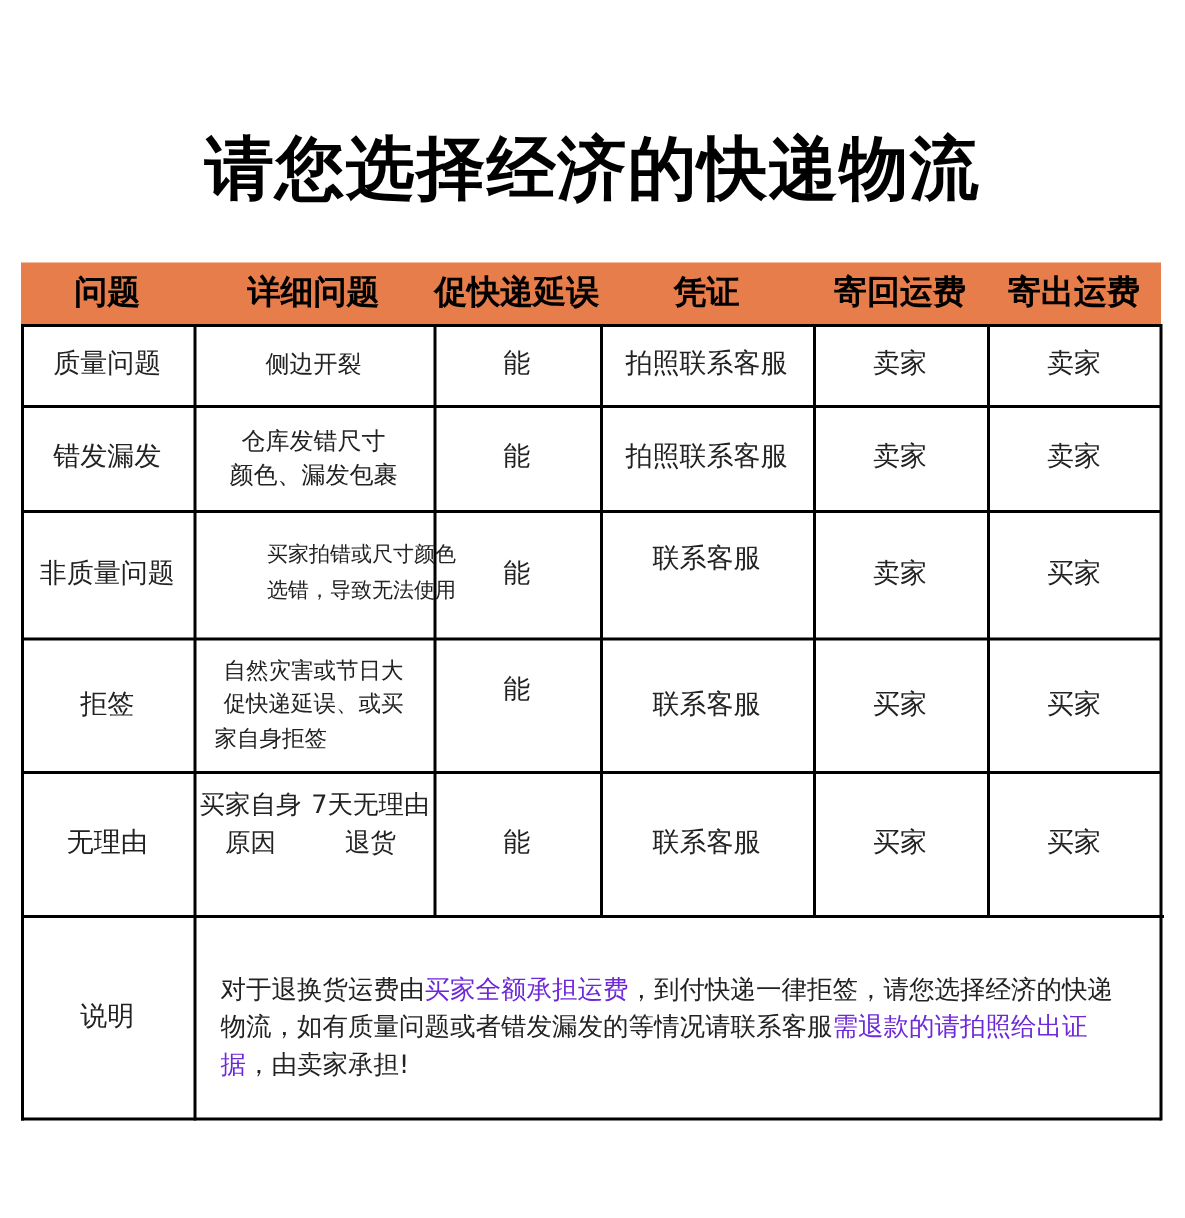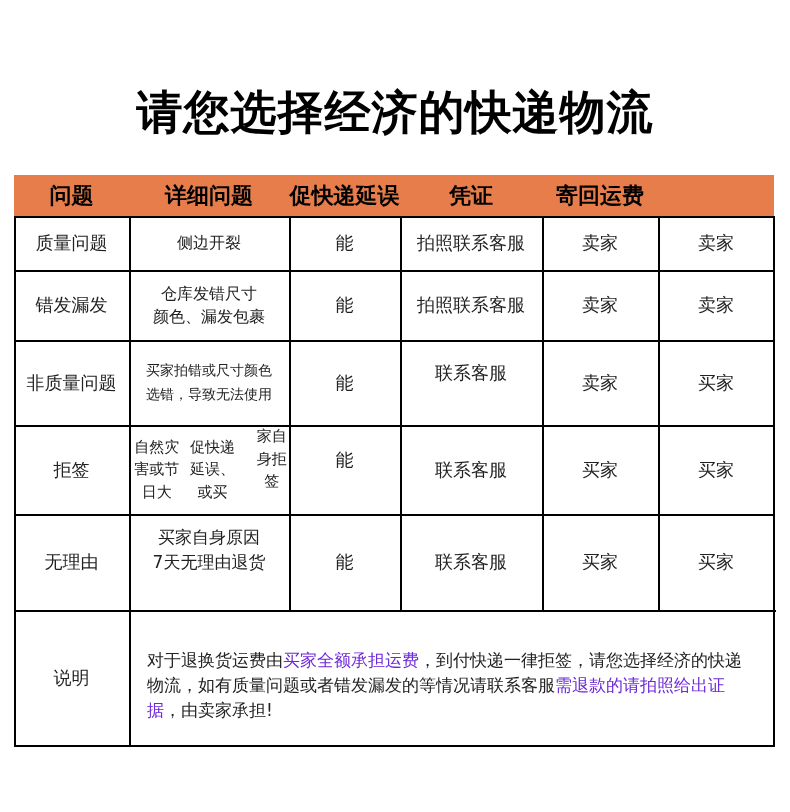--- a/index.html
+++ b/index.html
@@ -9,37 +9,38 @@
            font-size: 46px; font-weight: bold; color: #000; letter-spacing: 1px; }
   .header { position: absolute; left: 14px; top: 175px; width: 760px; height: 41px;
             background: #E67D4A; }
   .hcell { position: absolute; top: 0; height: 41px; line-height: 41px; text-align: center;
            color: #000000; font-size: 22px; font-weight: bold; }
   .grid { position: absolute; left: 14px; top: 216px; width: 760px; }
   .vline { position: absolute; width: 1.5px; background: #000; }
   .hline { position: absolute; height: 1.5px; background: #000; }
   .cell { position: absolute; display: flex; align-items: center; justify-content: center;
           text-align: center; font-size: 18px; color: #222; line-height: 1.3; }
-  .cell.small { font-size: 14px; line-height: 1.7; }
+  .cell.small { font-size: 14px; line-height: 1.7; margin-left: 32px; }
   .cell.mid { font-size: 16px; line-height: 1.45; }
   .note { position: absolute; left: 147px; top: 648px; width: 610px; font-size: 17px;
           line-height: 25px; color: #222; }
   .red { color: #6d28d9; }
 </style>
 </head>
 <body>
 
 <div class="title">请您选择经济的快递物流</div>
 
 <div class="header">
   <div class="hcell" style="left:0;width:115px">问题</div>
   <div class="hcell" style="left:115px;width:160px">详细问题</div>
   <div class="hcell" style="left:275px;width:111px">促快递延误</div>
   <div class="hcell" style="left:386px;width:142px">凭证</div>
   <div class="hcell" style="left:528px;width:116px">寄回运费</div>
+  <div class="hcell" style="left:644px;width:116px">寄出运费</div>
 </div>
 
 <div class="grid">
 
   <div class="hline" style="top:0;left:0;width:760px"></div>
   <div class="hline" style="top:54px;left:0;width:760px"></div>
   <div class="hline" style="top:124px;left:0;width:760px"></div>
   <div class="hline" style="top:209px;left:0;width:760px"></div>
   <div class="hline" style="top:298px;left:0;width:760px"></div>
   <div class="hline" style="top:394px;left:0;width:762px"></div>
@@ -76,32 +77,32 @@
   <div class="cell small" style="left:115px;top:124px;width:160px;height:85px;flex-direction:column">
     <span>买家拍错或尺寸颜色</span>
     <span>选错，导致无法使用</span>
   </div>
   <div class="cell" style="left:275px;top:124px;width:111px;height:85px">能</div>
   <div class="cell" style="left:386px;top:114px;width:142px;height:85px">联系客服</div>
   <div class="cell" style="left:528px;top:124px;width:116px;height:85px">卖家</div>
   <div class="cell" style="left:644px;top:124px;width:116px;height:85px">买家</div>
 
   <div class="cell" style="left:0;top:209px;width:115px;height:89px">拒签</div>
-  <div class="cell mid" style="left:115px;top:209px;width:160px;height:89px;line-height:1.5;font-size:15px">
+  <div class="cell mid" style="left:115px;top:209px;width:160px;height:89px;flex-direction:column;line-height:1.5;font-size:15px">
     <span>自然灾害或节日大</span>
     <span>促快递延误、或买</span>
     <span style="align-self:flex-start;padding-left:14px">家自身拒签</span>
   </div>
   <div class="cell" style="left:275px;top:199px;width:111px;height:89px">能</div>
   <div class="cell" style="left:386px;top:209px;width:142px;height:89px">联系客服</div>
   <div class="cell" style="left:528px;top:209px;width:116px;height:89px">买家</div>
   <div class="cell" style="left:644px;top:209px;width:116px;height:89px">买家</div>
 
   <div class="cell" style="left:0;top:298px;width:115px;height:96px">无理由</div>
-  <div class="cell mid" style="left:115px;top:298px;width:160px;height:72px;flex-direction:column;font-size:17px">
+  <div class="cell mid" style="left:115px;top:298px;width:160px;height:72px;flex-direction:row;font-size:17px">
     <span>买家自身原因</span>
     <span>7天无理由退货</span>
   </div>
   <div class="cell" style="left:275px;top:298px;width:111px;height:96px">能</div>
   <div class="cell" style="left:386px;top:298px;width:142px;height:96px">联系客服</div>
   <div class="cell" style="left:528px;top:298px;width:116px;height:96px">买家</div>
   <div class="cell" style="left:644px;top:298px;width:116px;height:96px">买家</div>
 
   <div class="cell" style="left:0;top:394px;width:115px;height:135px">说明</div>
 </div>

